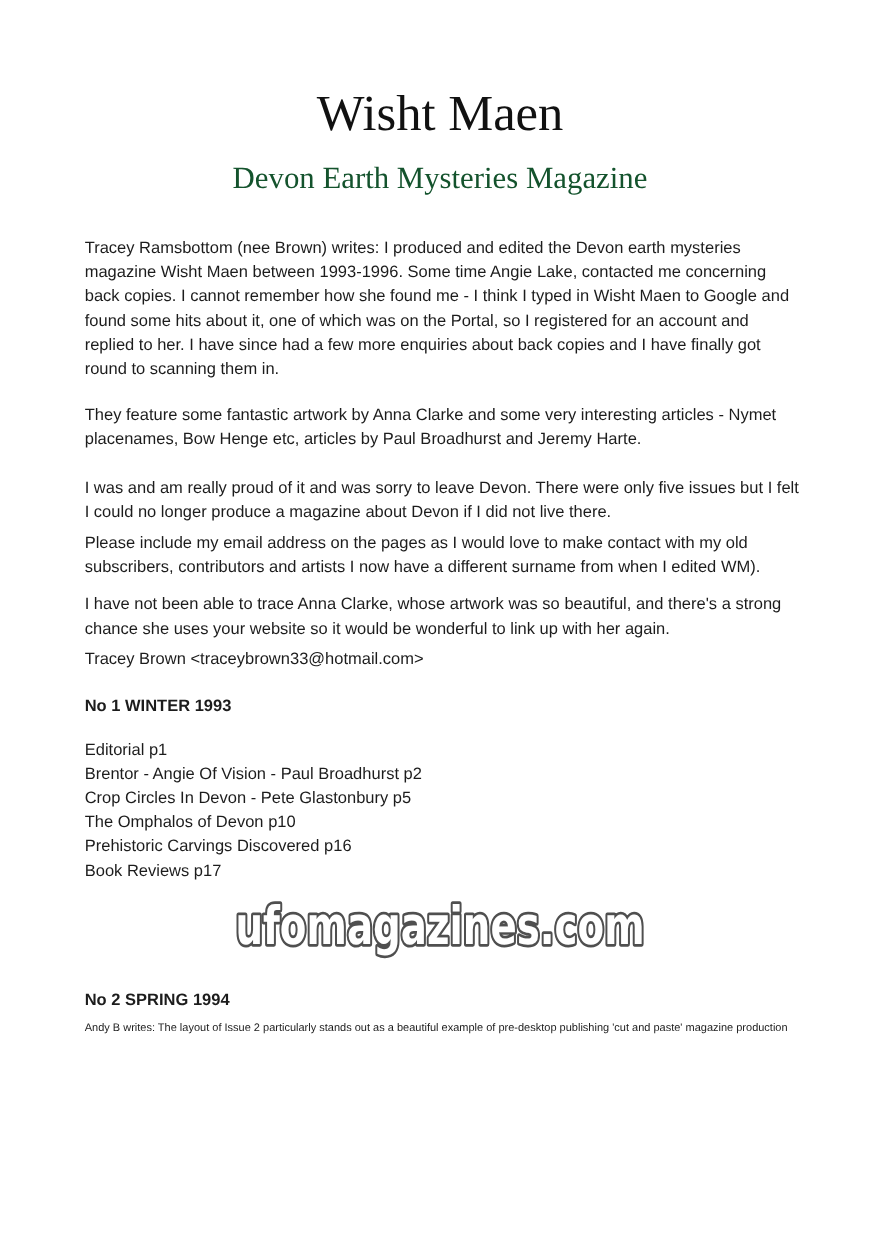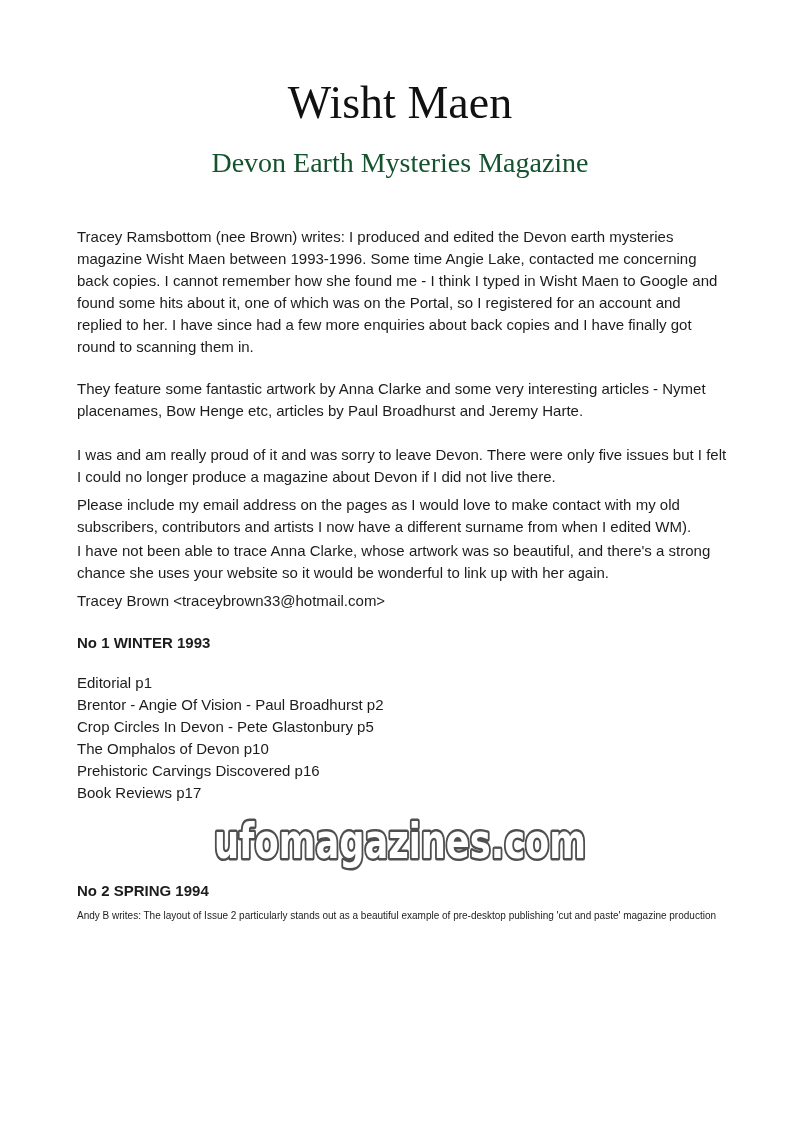--- a/index.html
+++ b/index.html
@@ -29,21 +29,21 @@
     margin: 0;
     text-align: center;
     font-family: "Liberation Serif", serif;
     font-weight: 400;
     font-size: 28px;
     line-height: 1;
     color: #14532d;
   }
   .body-col {
     position: absolute;
-    top: 226px;
+    top: 215px;
     left: 77px;
     width: 650px;
     font-size: 15px;
     line-height: 22px;
   }
   .body-col p, .body-col div { margin: 0; }
   .bold { font-weight: bold; }
   .toc-item { line-height: 22px; margin-top: 4px; }
   .toc-item:first-child { margin-top: 0; }
   .toc-tight .toc-item { line-height: 20px; margin-top: 0; }
@@ -73,36 +73,36 @@
 
   <h1 class="doc-title">Wisht Maen</h1>
   <h2 class="doc-subtitle">Devon Earth Mysteries Magazine</h2>
 
   <div class="body-col">
 
     <p>Tracey Ramsbottom (nee Brown) writes: I produced and edited the Devon earth mysteries magazine Wisht Maen between 1993-1996. Some time Angie Lake, contacted me concerning back copies. I cannot remember how she found me - I think I typed in Wisht Maen to Google and found some hits about it, one of which was on the Portal, so I registered for an account and replied to her. I have since had a few more enquiries about back copies and I have finally got round to scanning them in.</p>
     <p style="margin-top:20px">They feature some fantastic artwork by Anna Clarke and some very interesting articles - Nymet placenames, Bow Henge etc, articles by Paul Broadhurst and Jeremy Harte.</p>
     <p style="margin-top:22px">I was and am really proud of it and was sorry to leave Devon. There were only five issues but I felt I could no longer produce a magazine about Devon if I did not live there.</p>
     <p style="margin-top:6px">Please include my email address on the pages as I would love to make contact with my old subscribers, contributors and artists I now have a different surname from when I edited WM).</p>
-    <p style="margin-top:2px">I have not been able to trace Anna Clarke, whose artwork was so beautiful, and there's a strong chance she uses your website so it would be wonderful to link up with her again.</p>
+    <p style="margin-top:12px">I have not been able to trace Anna Clarke, whose artwork was so beautiful, and there's a strong chance she uses your website so it would be wonderful to link up with her again.</p>
     <p style="margin-top:6px">Tracey Brown &lt;traceybrown33@hotmail.com&gt;</p>
 
     <p class="bold" style="margin-top:20px">No 1 WINTER 1993</p>
 
     <div style="margin-top:18px">
       <div class="toc-item">Editorial p1</div>
       <div class="toc-item">Brentor - Angie Of Vision - Paul Broadhurst p2</div>
       <div class="toc-item">Crop Circles In Devon - Pete Glastonbury p5</div>
       <div class="toc-item">The Omphalos of Devon p10</div>
       <div class="toc-item">Prehistoric Carvings Discovered p16</div>
       <div class="toc-item">Book Reviews p17</div>
     </div>
 
 
-    <p class="bold" style="margin-top:76px">No 2 SPRING 1994</p>
+    <p class="bold" style="margin-top:96px">No 2 SPRING 1994</p>
     <p class="note" style="margin-top:3px">Andy B writes: The layout of Issue 2 particularly stands out as a beautiful example of pre-desktop publishing 'cut and paste' magazine production</p>
 
   </div>
 
   <svg class="watermark" width="388" height="78" viewBox="0 0 388 78" aria-hidden="true">
     <text x="194" y="52" text-anchor="middle" textLength="372" lengthAdjust="spacingAndGlyphs" stroke-width="5" stroke="#4f4f4f">ufomagazines.com</text>
   </svg>
 
 </div>
 

